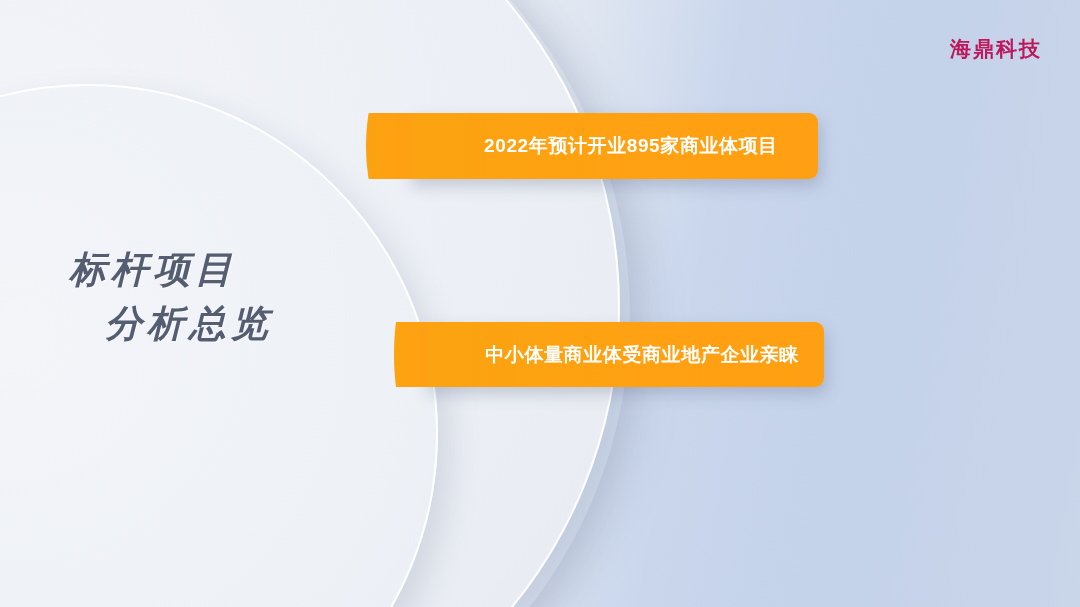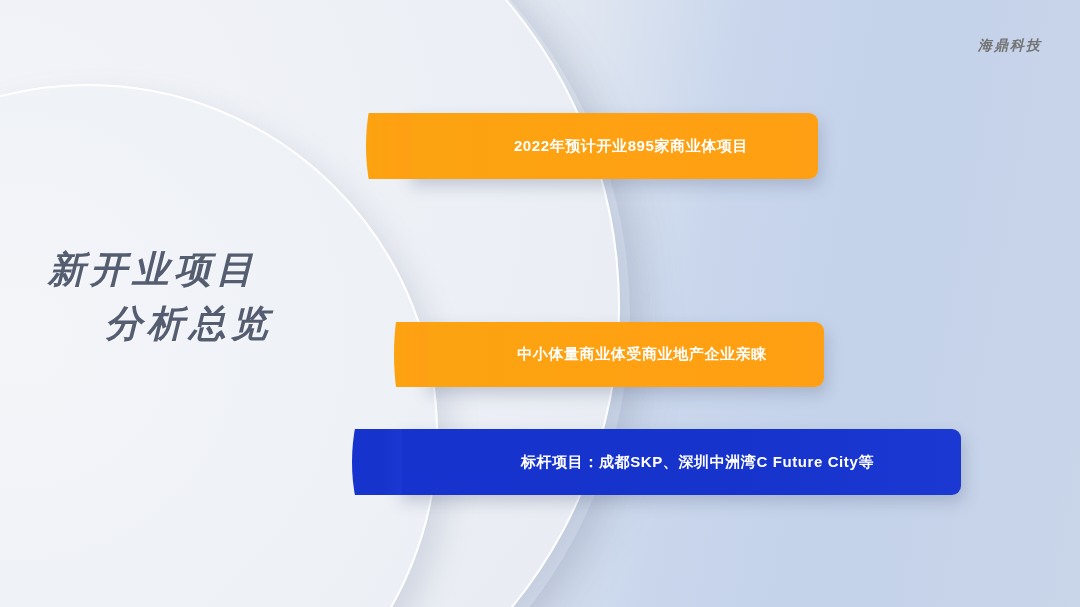--- a/index.html
+++ b/index.html
@@ -67,27 +67,26 @@
     border-radius: 50%;
     box-shadow: 18px 10px 40px rgba(110,124,155,0.16);
     pointer-events: none;
   }
 
   
   .logo {
     position: absolute;
     right: 38px;
     top: 38px;
-    color: #737373;
-    font-size: 14px;
+    color: #be185d;
+    font-size: 21px;
     font-weight: 700;
     letter-spacing: 2px;
     line-height: 1;
     user-select: none;
-    font-style: italic;
   }
 
   
   .title-block {
     position: absolute;
     left: 0px;
     top: 243px;
     width: 300px;
     text-align: center;
     color: #555d71;
@@ -100,21 +99,21 @@
   }
   .title-line1 { display: block; padding-left: 6px; }
   .title-line2 { display: block; padding-left: 70px; margin-left: 8px; }
 
   
   .bar {
     position: absolute;
     display: flex;
     align-items: center;
     color: #ffffff;
-    font-size: 15px;
+    font-size: 19px;
     font-weight: 600;
     letter-spacing: 0.6px;
     border-radius: 4px 9px 9px 4px;
     box-shadow: 3px 7px 15px rgba(96,110,140,0.30);
     white-space: nowrap;
     box-sizing: border-box;
   }
   .bar-label {
     width: 100%;
     text-align: center;
@@ -153,30 +152,27 @@
 <div id="slide">
 
   <div class="bg-base"></div>
   <div class="disc-shadow-band"></div>
   <div class="disc-outer"></div>
   <div class="disc-inner"></div>
 
   <div class="logo">海鼎科技</div>
 
   <div class="title-block">
-    <span class="title-line1">新开业项目</span>
+    <span class="title-line1">标杆项目</span>
     <span class="title-line2">分析总览</span>
   </div>
 
   <div class="bar orange" id="bar1">
     <span class="bar-label">2022年预计开业895家商业体项目</span>
   </div>
 
 
   <div class="bar orange" id="bar3">
     <span class="bar-label">中小体量商业体受商业地产企业亲睐</span>
   </div>
 
-  <div class="bar blue" id="bar4">
-    <span class="bar-label">标杆项目：成都SKP、深圳中洲湾C Future City等</span>
-  </div>
 
 </div>
 
 </body></html>

